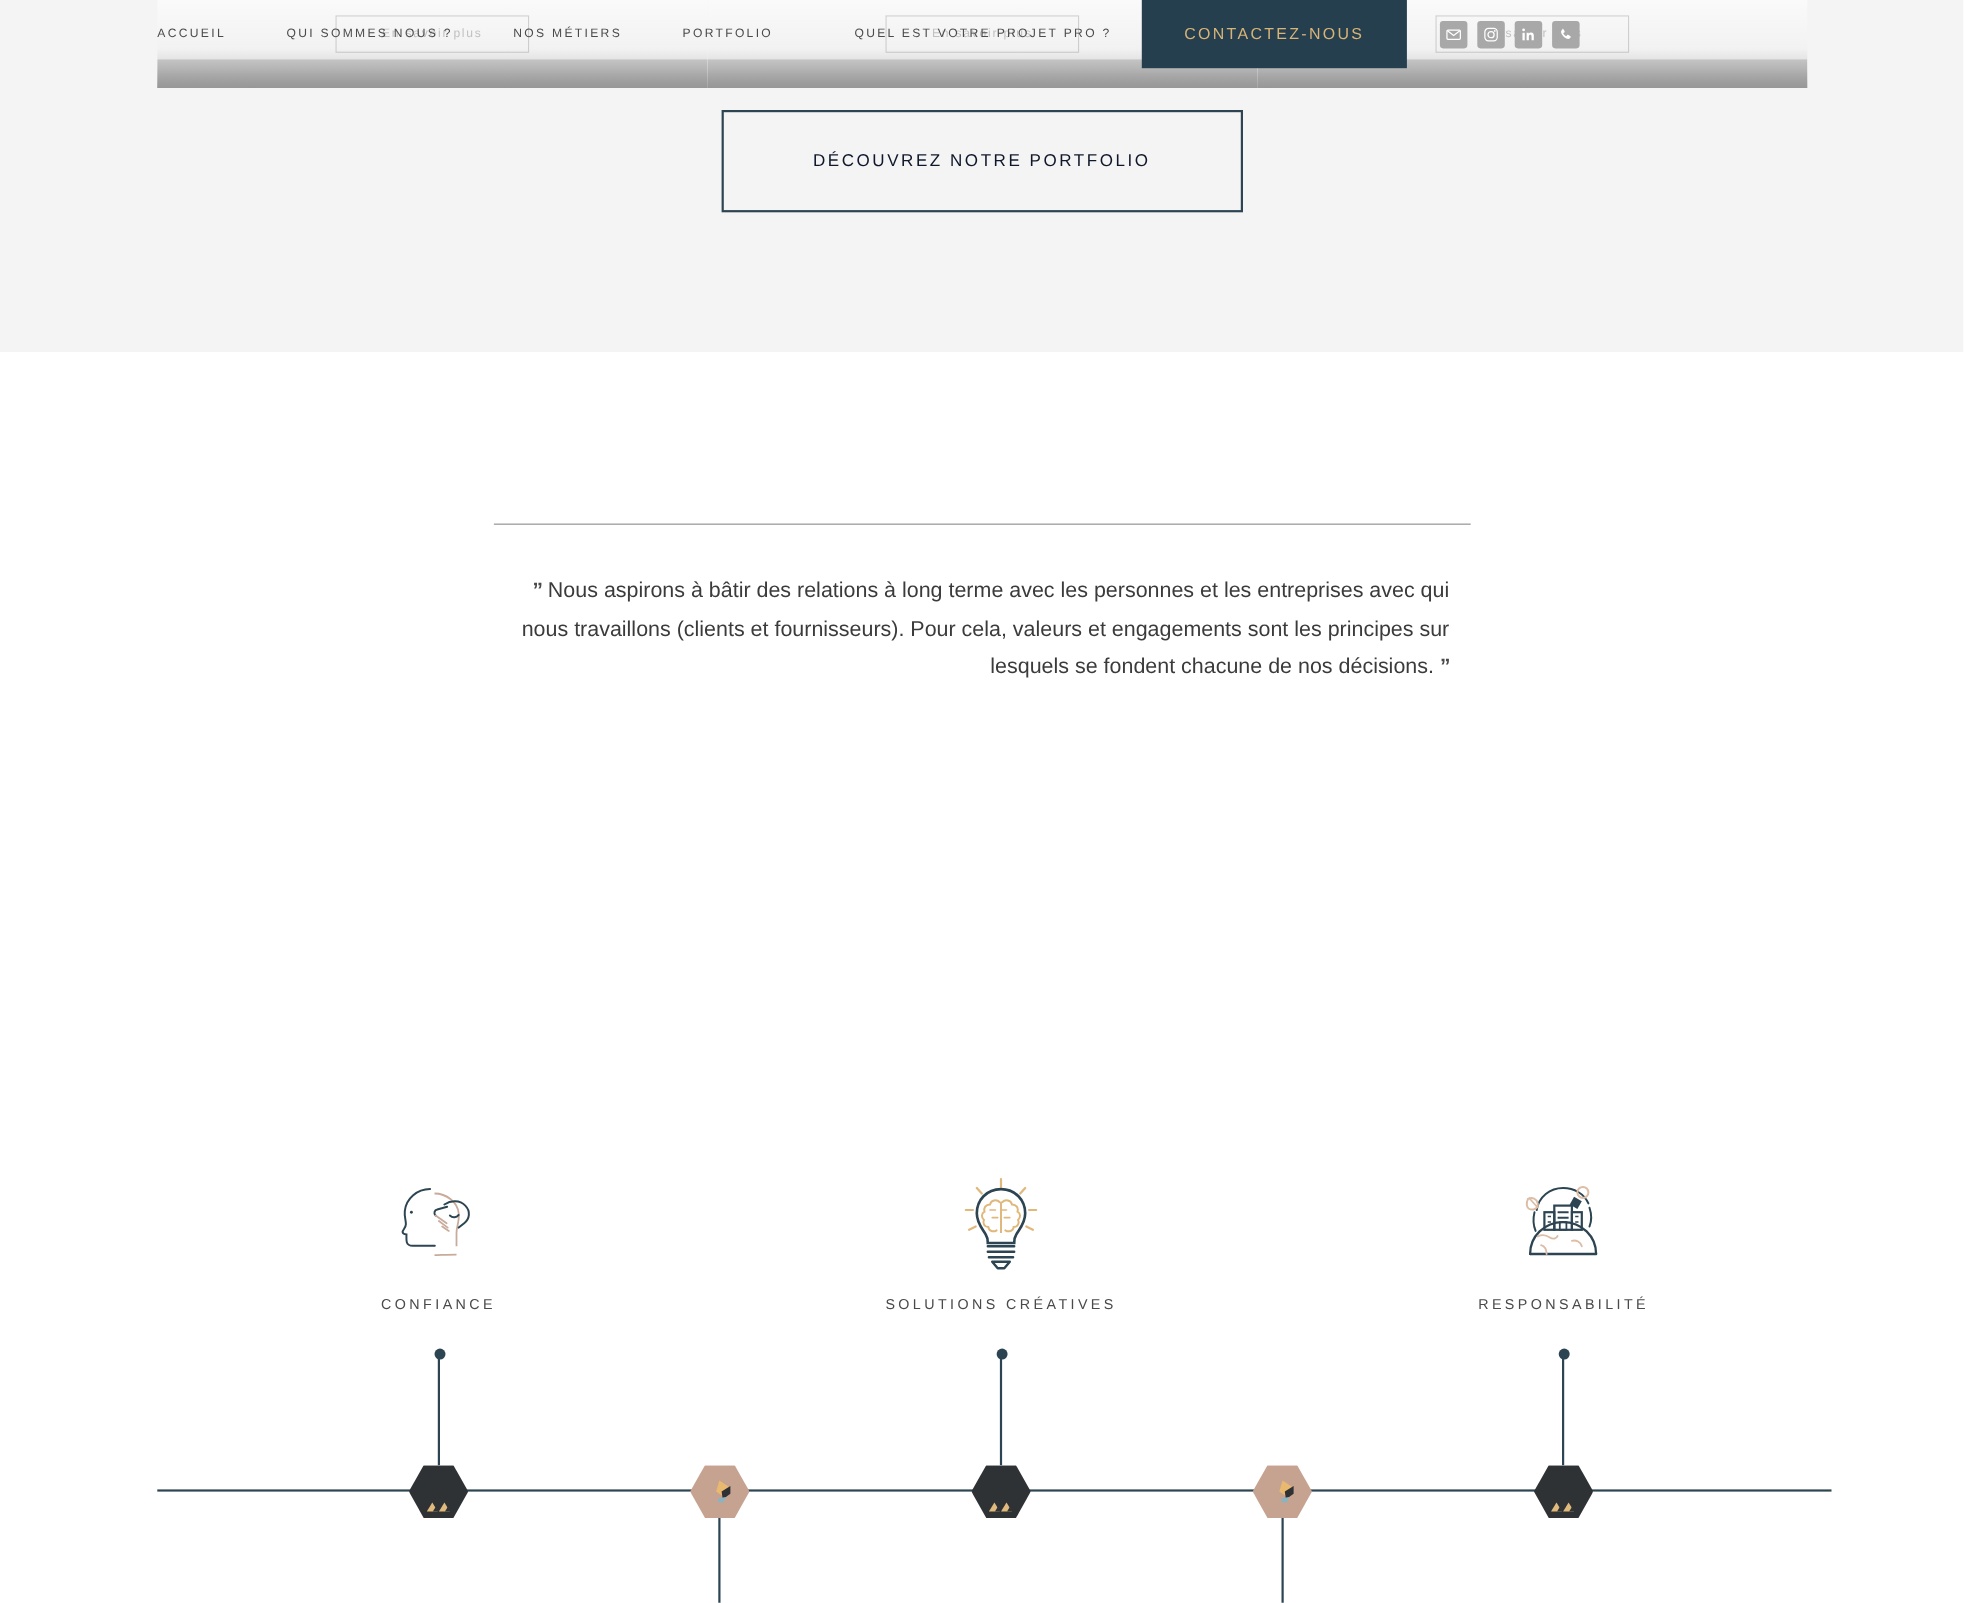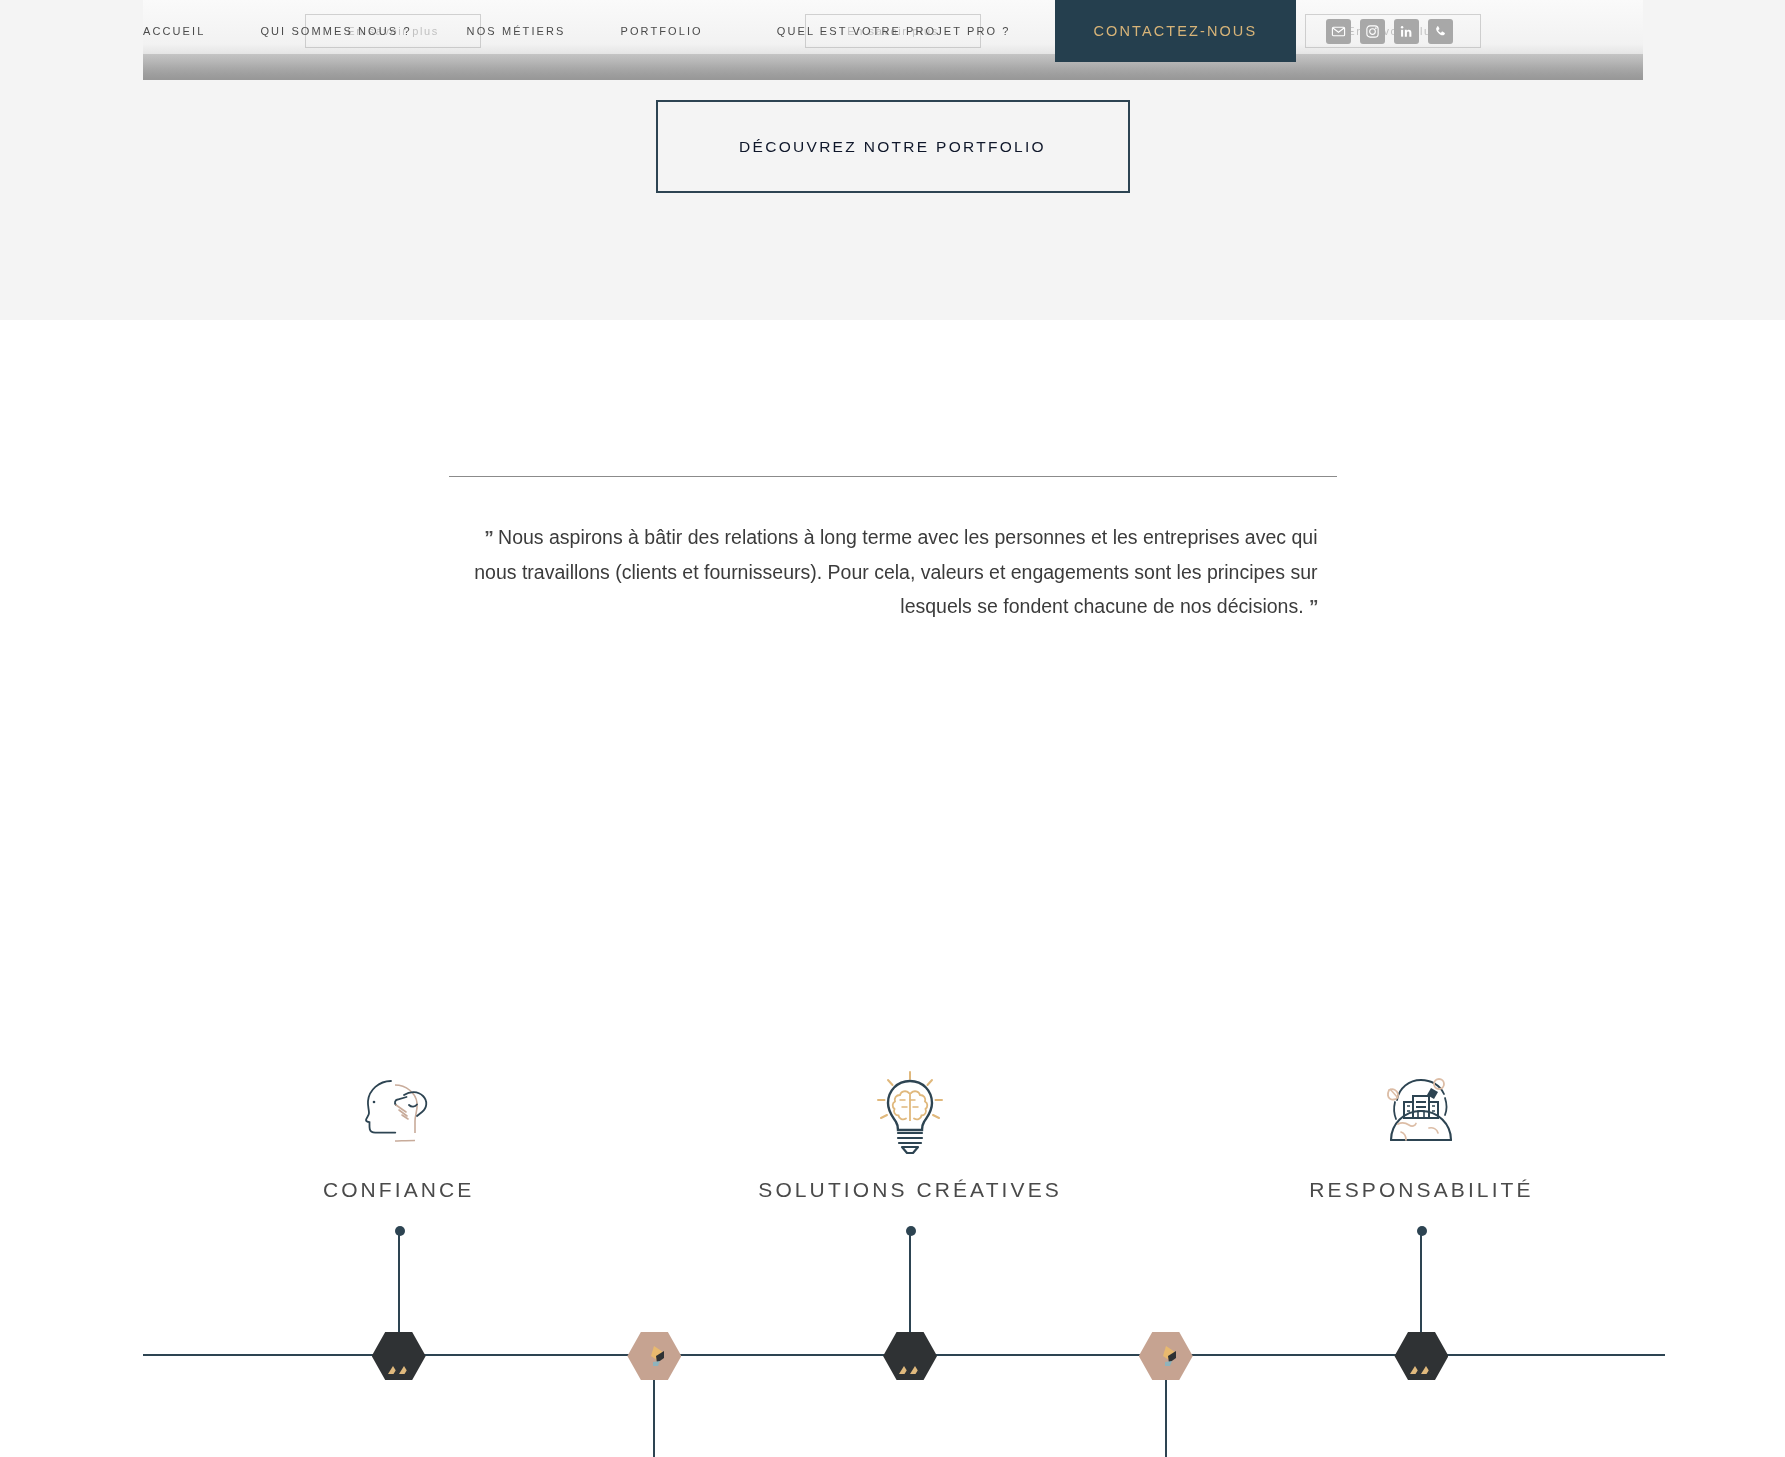--- a/index.html
+++ b/index.html
@@ -88,21 +88,21 @@
   .nav-link:last-child { margin-right: 0; margin-left: 19px; }
   .nav-cta {
     height: 62px;
     background: #253f4e;
     color: #d8b478;
     font-size: 14.5px;
     letter-spacing: 2.1px;
     display: flex;
     align-items: center;
     padding: 0 39px;
-    margin-left: 44px;
+    margin-left: 27px;
     white-space: nowrap;
     cursor: pointer;
   }
   .nav-social {
     display: flex;
     align-items: center;
     gap: 9px;
     margin-left: 30px;
   }
   .social-icon {
@@ -233,21 +233,21 @@
     background: #2d4452;
   }
   .conn-dot.up   { top: 326px; }
 
   .node-label {
     position: absolute;
     left: -230px;
     width: 460px;
     text-align: center;
     color: #4a4a4a;
-    font-size: 21px;
+    font-size: 13px;
     letter-spacing: 3.1px;
     white-space: nowrap;
   }
   .node-label.up   { top: 278px; }
 
   .node-icon {
     position: absolute;
     left: -60px;
     width: 120px;
     height: 104px;

